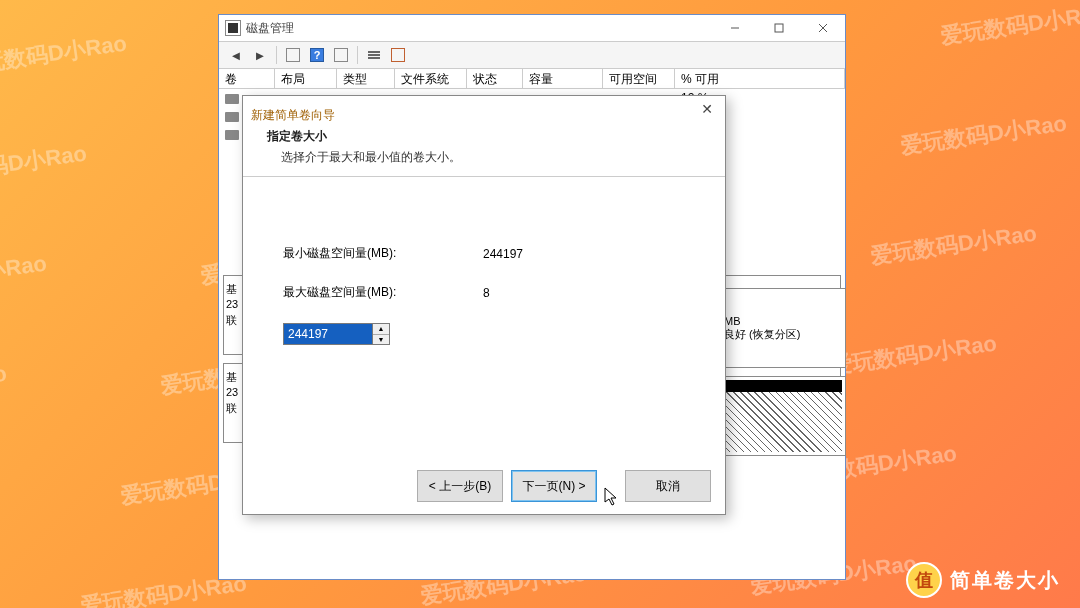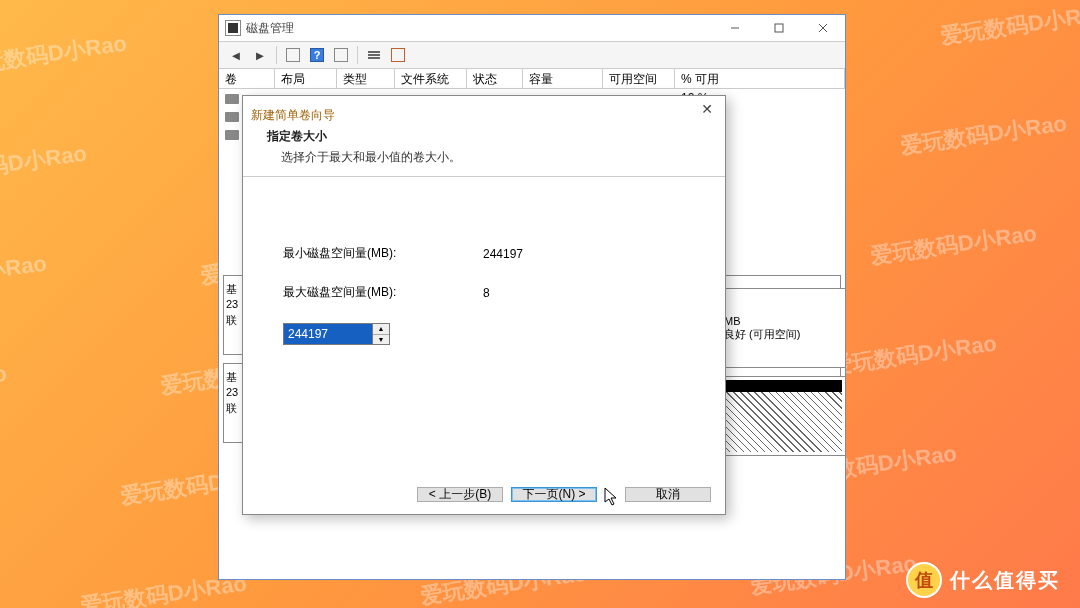--- a/index.html
+++ b/index.html
@@ -77,21 +77,21 @@
   .wiz-value { }
   .spinner { display: flex; align-items: stretch; height: 22px; }
   .spinner input {
     width: 90px; border: 1px solid #7a7a7a; padding: 2px 4px; font-size: 12px;
     background: #1560c0; color: #fff; outline: none;
   }
   .spin-btns { display: flex; flex-direction: column; border: 1px solid #7a7a7a; border-left: none; }
   .spin-btn { width: 16px; flex: 1; background: #efefef; font-size: 7px; line-height: 1; text-align: center; display: flex; align-items: center; justify-content: center; }
   .spin-btn:first-child { border-bottom: 1px solid #aaa; }
   .wiz-footer { position: absolute; left: 0; right: 0; bottom: 0; padding: 12px 14px; display: flex; justify-content: flex-end; gap: 8px; }
-  .wiz-btn { min-width: 86px; height: 15px; border: 1px solid #adadad; background: #e1e1e1; font-size: 12px; cursor: pointer; display: flex; align-items: center; justify-content: center; }
+  .wiz-btn { min-width: 86px; height: 32px; border: 1px solid #adadad; background: #e1e1e1; font-size: 12px; cursor: pointer; display: flex; align-items: center; justify-content: center; }
   .wiz-btn.primary { border: 1px solid #3a94d8; box-shadow: inset 0 0 0 1px #7ec3f0; }
   .cursor { position: absolute; width: 16px; height: 20px; pointer-events: none; z-index: 60; }
 
   .corner-badge { position: absolute; right: 20px; bottom: 10px; display: flex; align-items: center; gap: 8px; z-index: 100; }
   .badge-circle { width: 36px; height: 36px; border-radius: 50%; background: #ffd24a; border: 2px solid #fff; display: flex; align-items: center; justify-content: center; font-size: 18px; font-weight: bold; color: #c2480d; }
   .badge-text { color: #fff; font-size: 20px; font-weight: bold; letter-spacing: 2px; }
 
   .panel-right-peek {
     position: absolute; top: 288px; left: 718px; width: 128px; height: 80px;
     border-top: 1px solid #8a8a8a; border-bottom: 1px solid #8a8a8a; border-right: 1px solid #8a8a8a;
@@ -249,21 +249,21 @@
           <div>联</div>
         </div>
       </div>
     </div>
   </div>
 
 </div>
 
 <div class="panel-right-peek">
   <div>MB</div>
-  <div>良好 (可用空间)</div>
+  <div>良好 (恢复分区)</div>
 </div>
 <div class="panel-right-peek2"></div>
 <div class="hatch"></div>
 
 <div class="wizard">
   <div class="wiz-title">
     <span class="wiz-title-text">新建简单卷向导</span>
     <span class="wiz-close">✕</span>
   </div>
   <div class="wiz-head">
@@ -297,14 +297,14 @@
     <button class="wiz-btn">取消</button>
   </div>
 </div>
 
 <svg class="cursor" style="left:604px; top:487px" viewBox="0 0 16 20">
   <path d="M1 1 L1 15 L5 12 L8 18 L10 17 L7 11 L12 11 Z" fill="#fff" stroke="#000" stroke-width="1"></path>
 </svg>
 
 <div class="corner-badge">
   <span class="badge-circle">值</span>
-  <span class="badge-text">什么值得买</span>
+  <span class="badge-text">简单卷大小</span>
 </div>
 
 </body></html>

